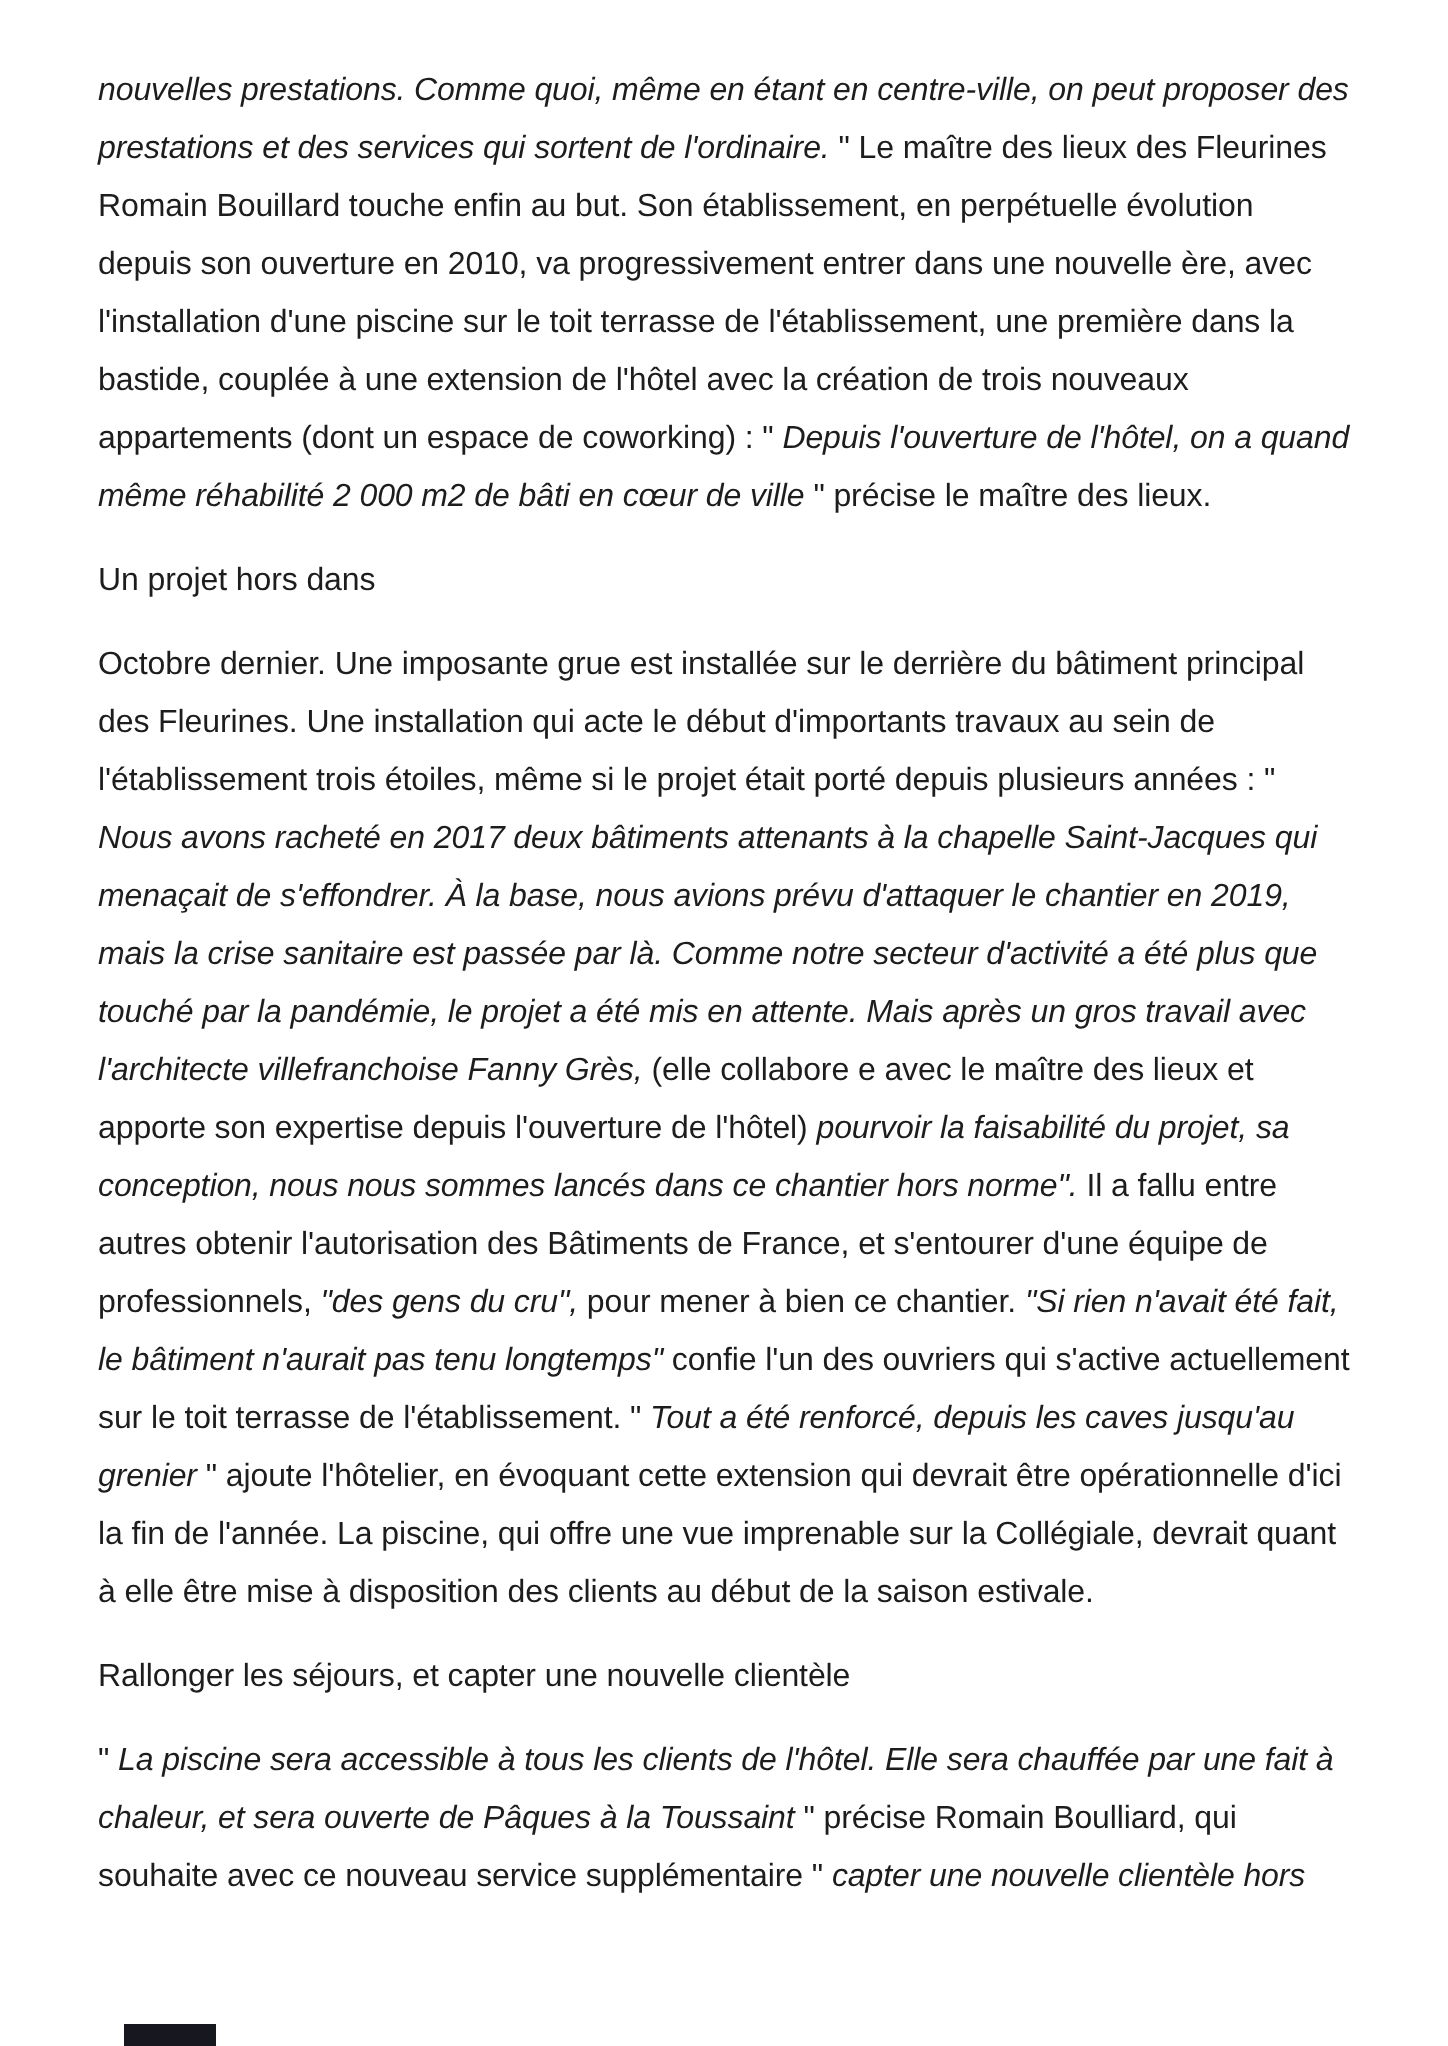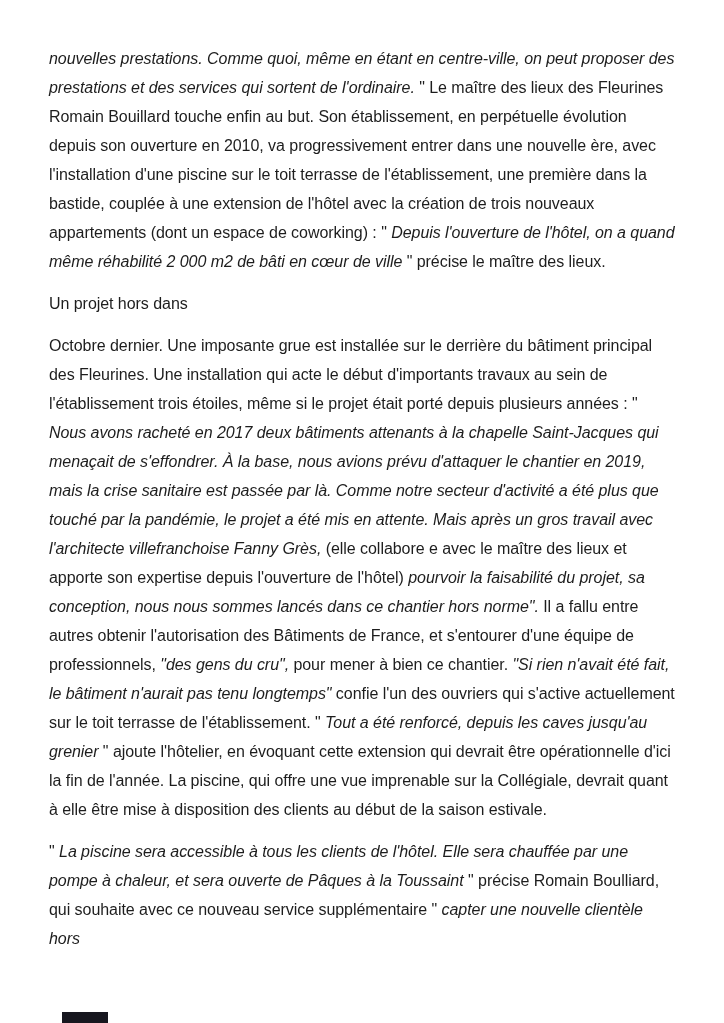--- a/index.html
+++ b/index.html
@@ -10,21 +10,21 @@
     width: 724px;
     height: 1023px;
     background: #ffffff;
     overflow: hidden;
     position: relative;
     font-family: "Liberation Sans", sans-serif;
   }
   .article-body {
     position: absolute;
     left: 49px;
-    top: 44px;
+    top: 31px;
     width: 626px;
   }
   .article-body p,
   .article-body h2 {
     font-size: 16px;
     line-height: 29px;
     font-weight: 400;
     color: #1d1d1d;
     margin: 0 0 13px 0;
     letter-spacing: -0.05px;
@@ -44,16 +44,17 @@
     height: 11px;
   }
 </style>
 </head>
 <body style="background: rgb(255, 255, 255);">
 
 <div class="article-body" style="color: rgb(29, 29, 29);">
     <p><span class="seg-italic">nouvelles prestations. Comme quoi, même en étant en centre-ville, on peut proposer des prestations et des services qui sortent de l'ordinaire.</span><span class="seg-roman"> " Le maître des lieux des Fleurines Romain Bouillard touche enfin au but. Son établissement, en perpétuelle évolution depuis son ouverture en 2010, va progressivement entrer dans une nouvelle ère, avec l'installation d'une piscine sur le toit terrasse de l'établissement, une première dans la bastide, couplée à une extension de l'hôtel avec la création de trois nouveaux appartements (dont un espace de coworking) : "</span><span class="seg-italic"> Depuis l'ouverture de l'hôtel, on a quand même réhabilité 2 000 m2 de bâti en cœur de ville </span><span class="seg-roman">" précise le maître des lieux.</span></p>
     <h2><span class="seg-roman">Un projet hors dans</span></h2>
     <p><span class="seg-roman">Octobre dernier. Une imposante grue est installée sur le derrière du bâtiment principal des Fleurines. Une installation qui acte le début d'importants travaux au sein de l'établissement trois étoiles, même si le projet était porté depuis plusieurs années : "</span><span class="seg-italic"> Nous avons racheté en 2017 deux bâtiments attenants à la chapelle Saint-Jacques qui menaçait de s'effondrer. À la base, nous avions prévu d'attaquer le chantier en 2019, mais la crise sanitaire est passée par là. Comme notre secteur d'activité a été plus que touché par la pandémie, le projet a été mis en attente. Mais après un gros travail avec l'architecte villefranchoise Fanny Grès,</span><span class="seg-roman"> (elle collabore e avec le maître des lieux et apporte son expertise depuis l'ouverture de l'hôtel) </span><span class="seg-italic">pourvoir la faisabilité du projet, sa conception, nous nous sommes lancés dans ce chantier hors norme".</span><span class="seg-roman"> Il a fallu entre autres obtenir l'autorisation des Bâtiments de France, et s'entourer d'une équipe de professionnels, </span><span class="seg-italic">"des gens du cru",</span><span class="seg-roman"> pour mener à bien ce chantier. </span><span class="seg-italic">"Si rien n'avait été fait, le bâtiment n'aurait pas tenu longtemps"</span><span class="seg-roman"> confie l'un des ouvriers qui s'active actuellement sur le toit terrasse de l'établissement. " </span><span class="seg-italic">Tout a été renforcé, depuis les caves jusqu'au grenier </span><span class="seg-roman">" ajoute l'hôtelier, en évoquant cette extension qui devrait être opérationnelle d'ici la fin de l'année. La piscine, qui offre une vue imprenable sur la Collégiale, devrait quant à elle être mise à disposition des clients au début de la saison estivale.</span></p>
-    <p><span class="seg-roman">" </span><span class="seg-italic">La piscine sera accessible à tous les clients de l'hôtel. Elle sera chauffée par une pompe à chaleur, et sera ouverte de Pâques à la Toussaint </span><span class="seg-roman">" précise Romain Boulliard, qui souhaite avec ce nouveau service supplémentaire "</span><span class="seg-italic"> capter une nouvelle clientèle hors</span></p>
+    <h2><span class="seg-roman">Rallonger les séjours, et capter une nouvelle clientèle</span></h2>
+    <p><span class="seg-roman">" </span><span class="seg-italic">La piscine sera accessible à tous les clients de l'hôtel. Elle sera chauffée par une fait à chaleur, et sera ouverte de Pâques à la Toussaint </span><span class="seg-roman">" précise Romain Boulliard, qui souhaite avec ce nouveau service supplémentaire "</span><span class="seg-italic"> capter une nouvelle clientèle hors</span></p>
   </div>
 
 <div class="cropped-dark-element" style="background: rgb(23, 23, 31);"></div>
 
 </body></html>

